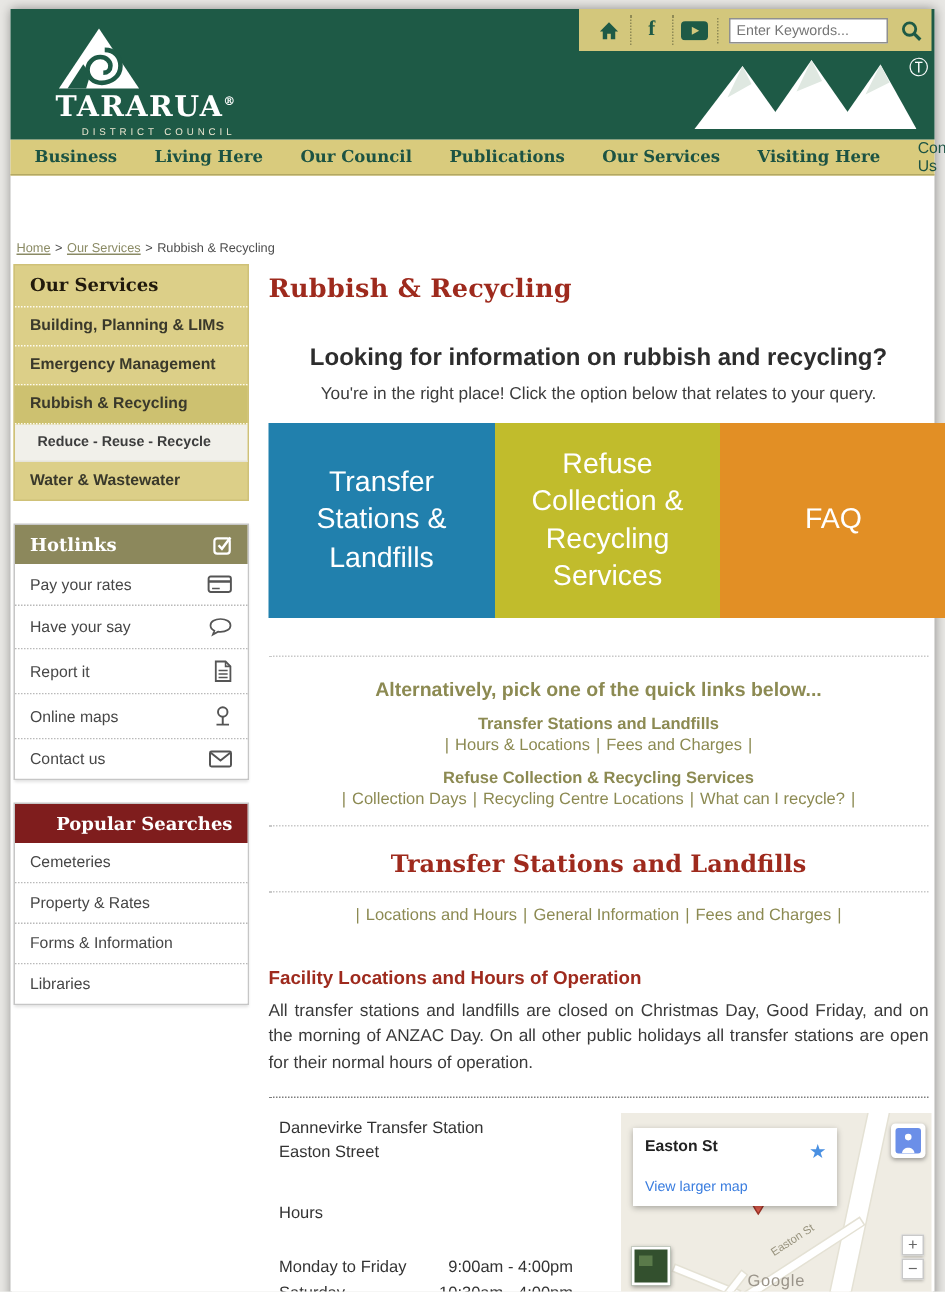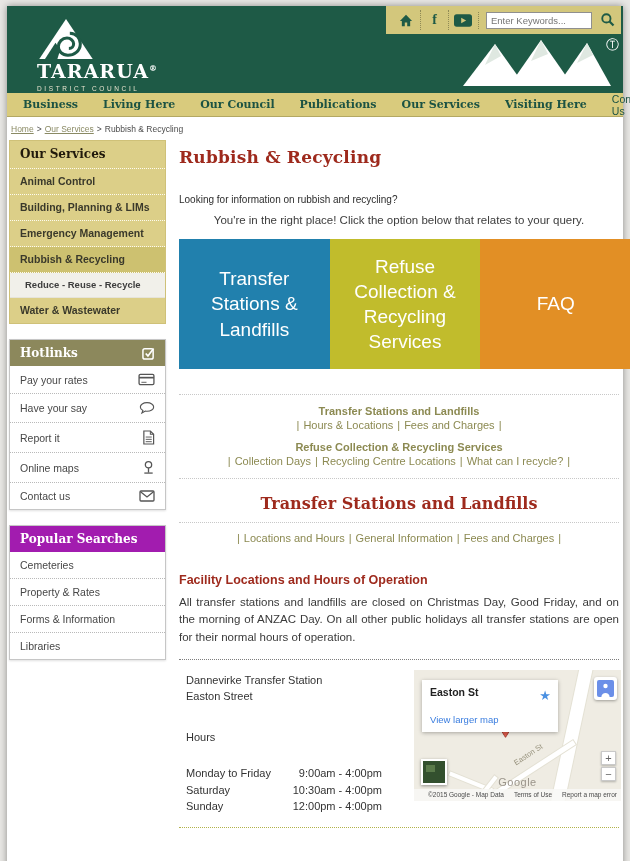--- a/index.html
+++ b/index.html
@@ -7,44 +7,44 @@
   .frame { position:relative; width:630px; height:861px; overflow:hidden; }
   .page { position:absolute; left:7px; top:6px; width:616px; background:#fff;
           box-shadow:0 0 7px rgba(0,0,0,.4); padding-bottom:40px; }
 
   
   .site-header { position:relative; height:87px; background:#1e5a46; }
   .util-bar { position:absolute; top:0; right:2px; height:28px; background:#d3c77c;
               display:flex; align-items:center; padding:0 6px; }
   .util-cell { display:flex; align-items:center; justify-content:center; width:28px; height:20px; cursor:pointer; }
   .util-cell + .util-cell { border-left:1px dotted #8f8a55; }
-  .util-search { display:flex; align-items:flex-start; border-left:1px dotted #8f8a55; padding-left:7px; margin-left:2px; }
+  .util-search { display:flex; align-items:center; border-left:1px dotted #8f8a55; padding-left:7px; margin-left:2px; }
   .util-search input { width:106px; height:17px; border:1px solid #8f8f8f; font-size:9.5px; padding:1px 4px;
                        font-family:"Liberation Sans",sans-serif; color:#333; }
   .util-search .mag { margin-left:8px; cursor:pointer; display:flex; }
   .fb-glyph { font-family:"Liberation Serif",serif; font-weight:bold; font-size:14px; color:#1e5a46; }
 
-  .logo { position:absolute; left:30px; top:12px; width:120px; text-align:left; color:#fff; cursor:pointer; }
+  .logo { position:absolute; left:30px; top:12px; width:120px; text-align:right; color:#fff; cursor:pointer; }
   .logo-title { font-family:"DejaVu Serif","Liberation Serif",serif; font-weight:bold; font-size:19px;
                 letter-spacing:1px; line-height:1; margin-top:2px; }
   .logo-title sup { font-size:8px; }
   .logo-sub { font-size:6.5px; letter-spacing:2.6px; margin-top:4px; color:#e8e4cf; }
 
   .mountains { position:absolute; right:12px; bottom:6px; }
   .tm-circle { position:absolute; right:4px; top:30px; color:#fff; font-size:13px; }
 
   
   .main-nav { display:flex; align-items:center; height:24px; background:#d9cb7d; border-bottom:1px solid #b3a863;
               padding:0 16px; }
   .nav-item { font-family:"DejaVu Serif","Liberation Serif",serif; font-weight:bold; font-size:11px;
               color:#1c5343; margin-right:25px; cursor:pointer; white-space:nowrap; }
   .nav-contact { margin-left:auto; font-size:10.5px; color:#1c5343; cursor:pointer; }
 
   
-  .breadcrumb { font-size:8.5px; color:#4c4c4c; padding:7px 0 6px 4px; }
+  .breadcrumb { font-size:8.5px; color:#4c4c4c; padding:7px 0 6px 4px;margin-top:36px; }
   .breadcrumb a { color:#8a8a64; text-decoration:underline; cursor:pointer; }
   .crumb-sep { margin:0 3px; }
 
   
   .cols { display:flex; padding:0 4px 0 2px; }
   .sidebar { width:157px; flex:none; }
   .content { flex:1; margin-left:13px; min-width:0; }
 
   
   .svc-menu { background:#dccf88; border:1px solid #cfc178; }
@@ -54,30 +54,30 @@
               border-bottom:1px dotted #fdfbef; cursor:pointer; }
   .svc-item:last-child { border-bottom:none; }
   .svc-item.selected { background:#cdc170; }
   .svc-item.sub { background:#f1f0ea; font-size:9.5px; color:#3d3d3d; padding-left:15px; border-bottom:1px solid #e6e4da; }
 
   
   .side-box { margin-top:15px; background:#fff; border:1px solid #c6c6c6; box-shadow:0 1px 2px rgba(0,0,0,.12); }
   .side-box-hdr { display:flex; align-items:center; justify-content:space-between; padding:6px 10px;
                   font-family:"DejaVu Serif","Liberation Serif",serif; font-weight:bold; font-size:12px; color:#fff; }
   .hdr-olive { background:#8c885c; }
-  .hdr-tan { background:#a21caf; }
+  .hdr-tan { background:#7f1d1d;justify-content:flex-end; }
   .side-row { display:flex; align-items:center; justify-content:space-between; padding:7px 10px;
               font-size:10.5px; color:#474747; border-bottom:1px dotted #b9b9b9; cursor:pointer; background:#fff; }
   .side-row:last-child { border-bottom:none; }
   .side-row .ric { display:flex; }
 
   
   .page-title { font-family:"DejaVu Serif","Liberation Serif",serif; font-weight:bold; font-size:17px;
                 color:#9e2a1d; margin:7px 0 0; letter-spacing:.2px; }
-  .intro-h { text-align:left; font-weight:normal; font-size:10px; color:#2d2d2d; margin-top:27px; }
+  .intro-h { text-align:center; font-weight:bold; font-size:16px; color:#2d2d2d; margin-top:27px; }
   .intro-t { text-align:center; font-size:11.5px; color:#3c3c3c; margin-top:9px; }
 
   .opt-row { display:flex; width:452px; margin:13px auto 0; height:130px; }
   .opt { flex:1; display:flex; align-items:center; justify-content:center; text-align:center;
          color:#fff; font-size:19px; line-height:1.32; padding:0 8px; cursor:pointer; }
   .opt-0 { background:#2180ad; }
   .opt-1 { background:#c1bc2c; }
   .opt-2 { background:#e28f25; }
 
   .dotsep { border-top:1px dotted #c8c8c8; }
@@ -208,21 +208,20 @@
 
   <div class="breadcrumb">
     <a>Home</a><span class="crumb-sep">&gt;</span><a>Our Services</a><span class="crumb-sep">&gt;</span><span>Rubbish &amp; Recycling</span>
   </div>
 
   <div class="cols">
 
     <aside class="sidebar">
       <div class="svc-menu">
         <div class="svc-hdr">Our Services</div>
-        <div class="svc-item">Animal Control</div>
         <div class="svc-item">Building, Planning &amp; LIMs</div>
         <div class="svc-item">Emergency Management</div>
         <div class="svc-item selected">Rubbish &amp; Recycling</div>
         <div class="svc-item sub">Reduce - Reuse - Recycle</div>
         <div class="svc-item">Water &amp; Wastewater</div>
       </div>
 
       <div class="side-box">
         <div class="side-box-hdr hdr-olive">
           <span>Hotlinks</span>
@@ -317,20 +316,21 @@
               <span>Refuse Collection &amp; Recycling Services</span>
             </div>
         <div class="opt opt-2">
               <span>FAQ</span>
             </div>
       </div>
 
       <div class="dotsep sep-a"></div>
 
       <div class="ql">
+        <div class="ql-h">Alternatively, pick one of the quick links below...</div>
         <div class="ql-t">Transfer Stations and Landfills</div>
         <div class="ql-links">
           <span class="pipe">|</span><a>Hours &amp; Locations</a><span class="pipe">|</span><a>Fees and Charges</a><span class="pipe">|</span>
         </div>
         <div class="ql-t">Refuse Collection &amp; Recycling Services</div>
         <div class="ql-links">
           <span class="pipe">|</span><a>Collection Days</a><span class="pipe">|</span><a>Recycling Centre Locations</a><span class="pipe">|</span><a>What can I recycle?</a><span class="pipe">|</span>
         </div>
       </div>
 

